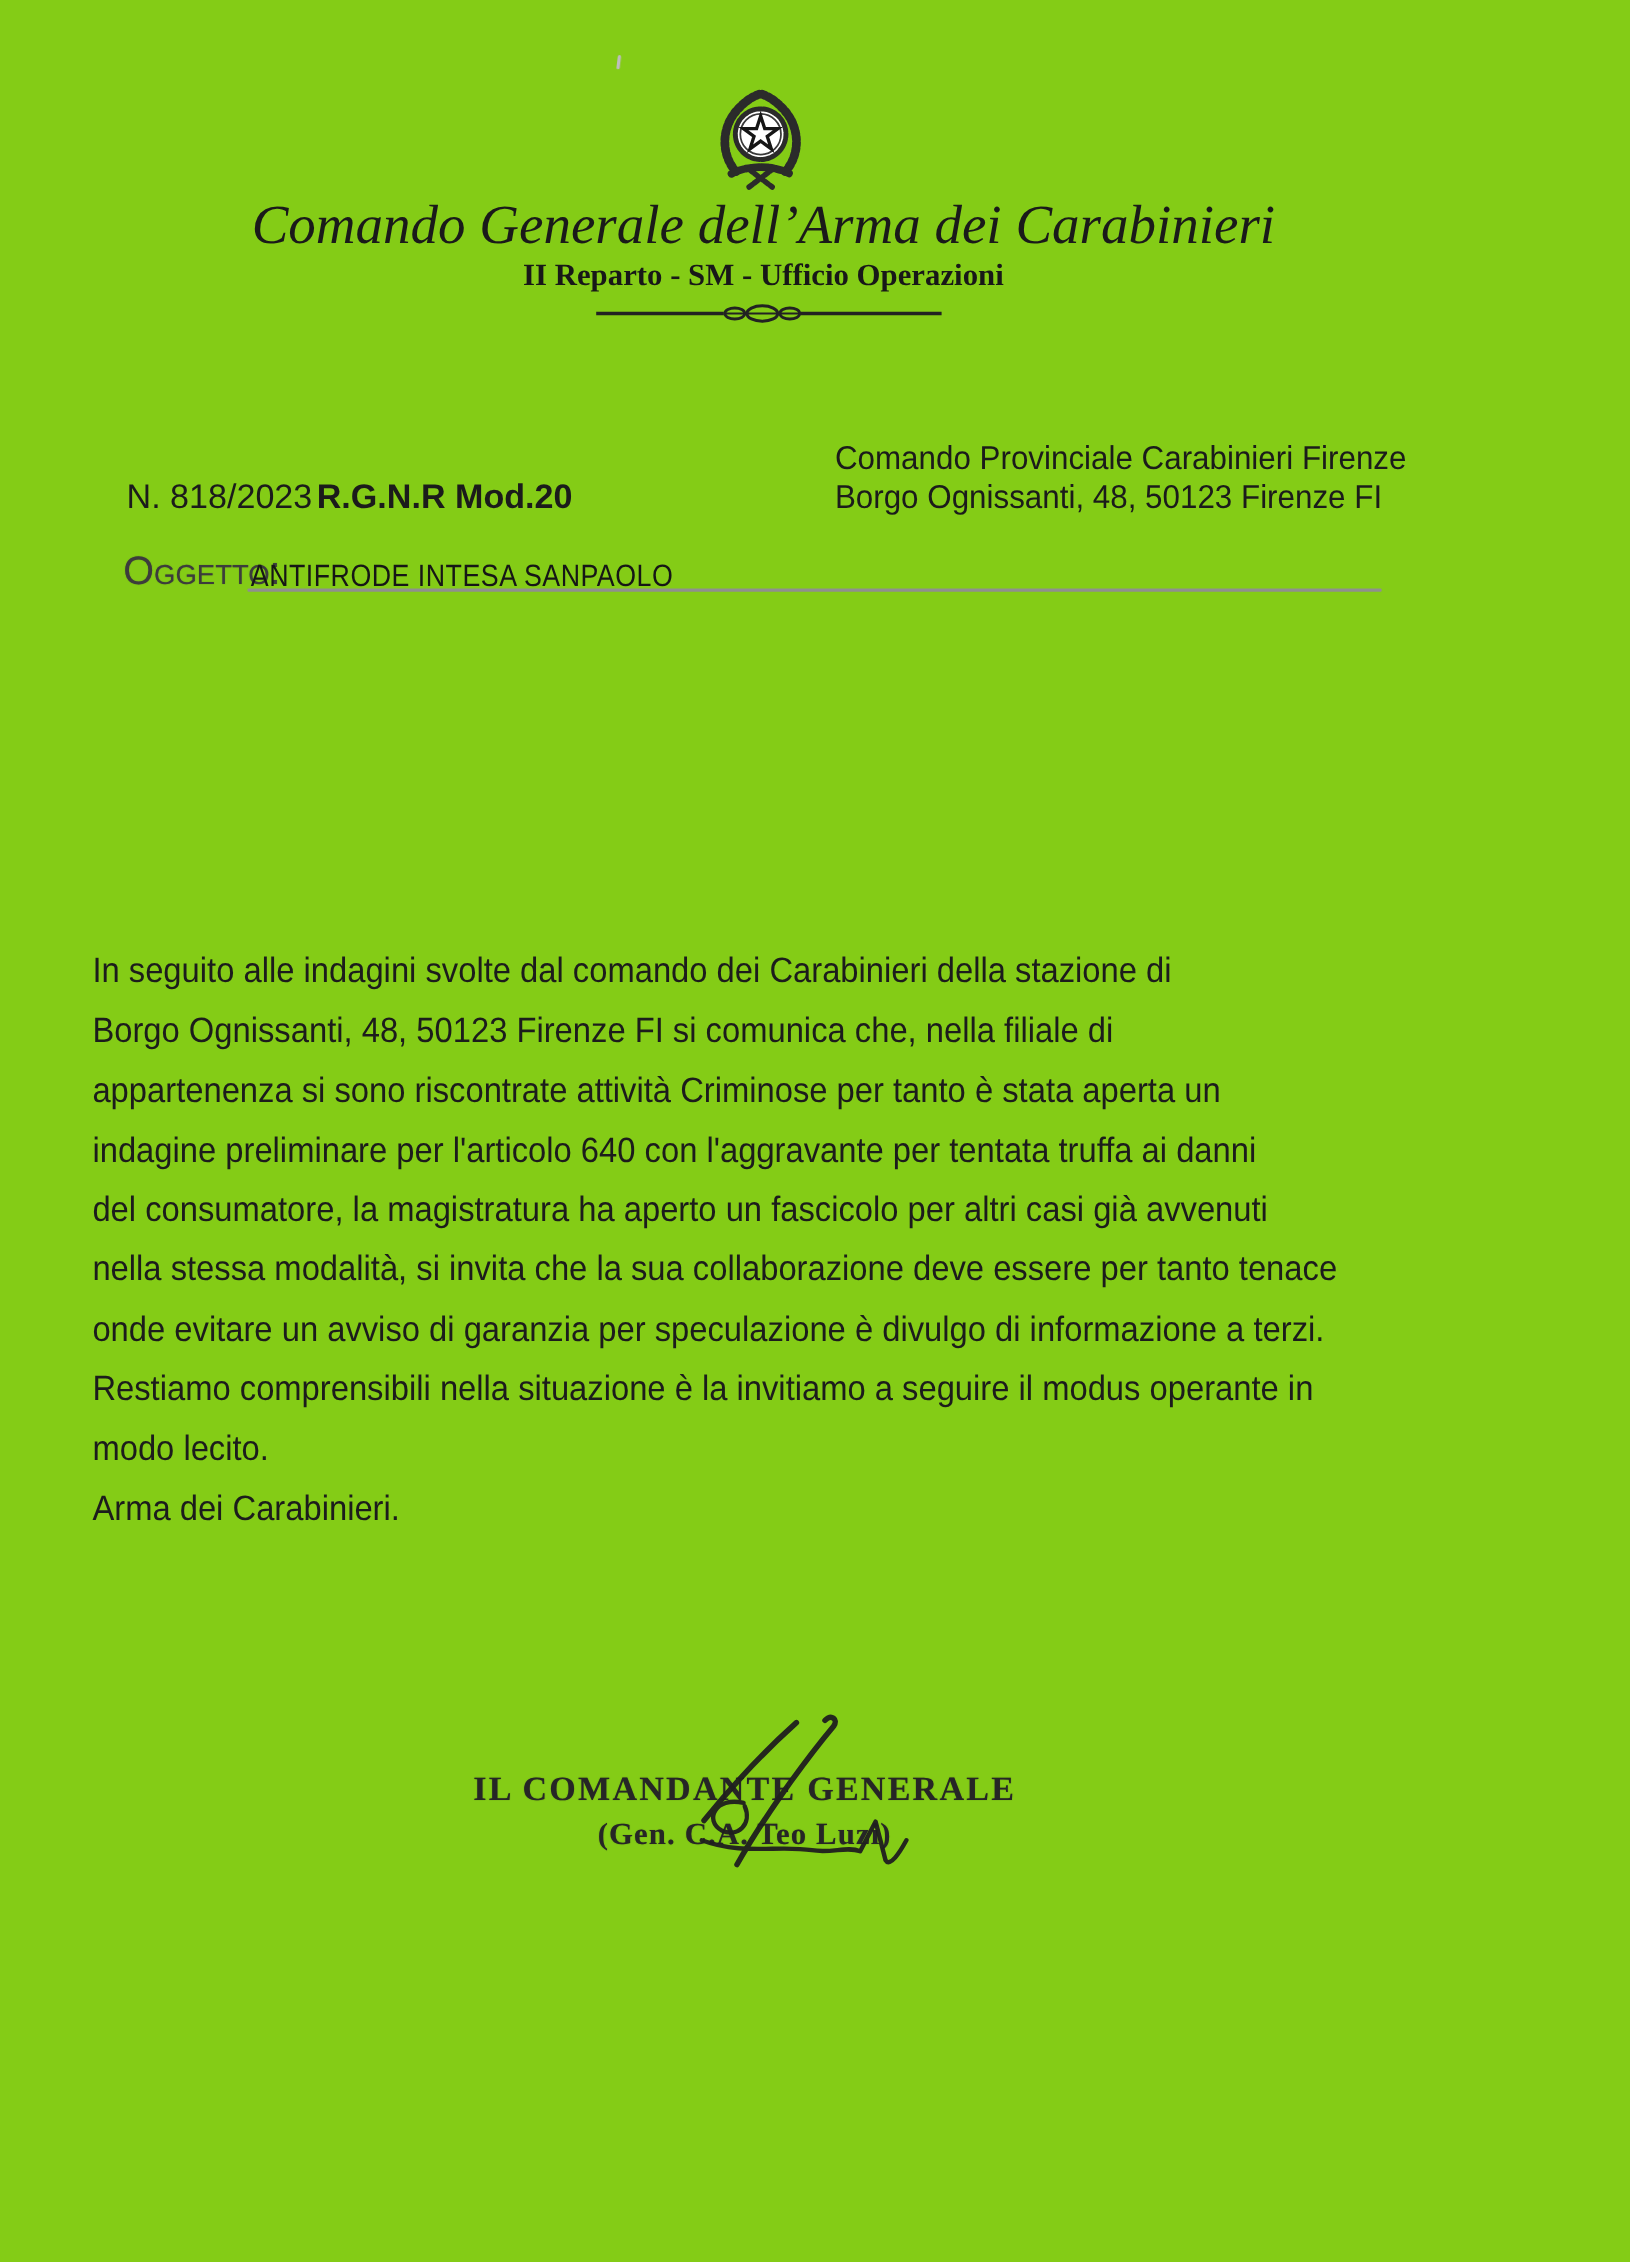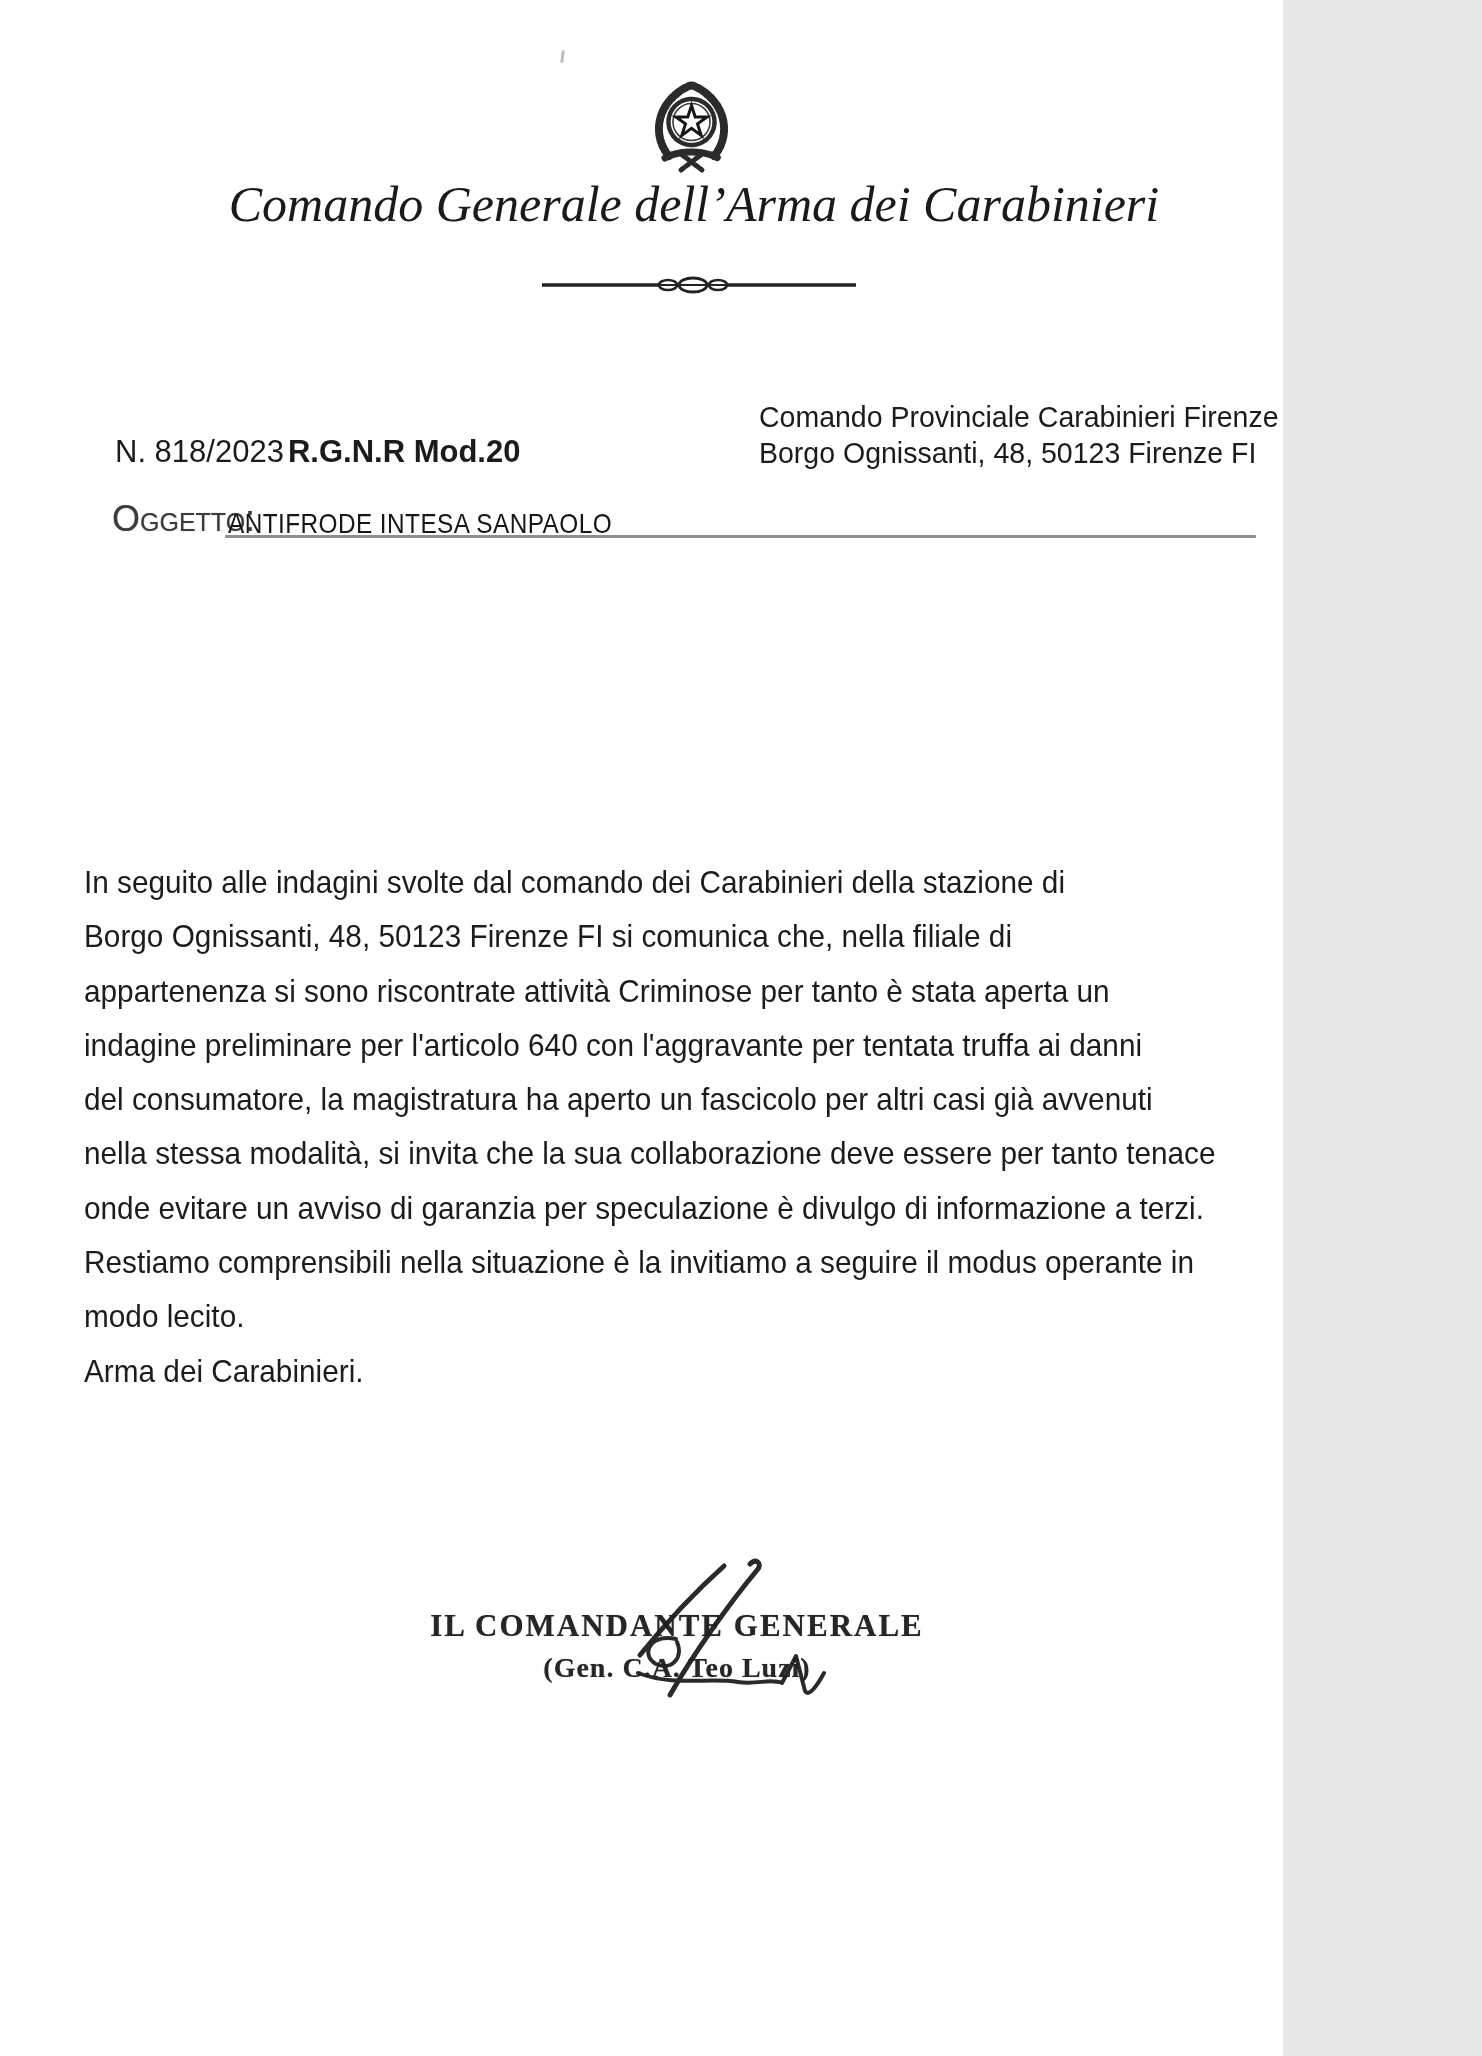--- a/index.html
+++ b/index.html
@@ -1,19 +1,19 @@
 <!DOCTYPE html>
 <html><head>
 <meta charset="utf-8">
 <style>
   html,body{margin:0;padding:0;background:#e8e8e8;}
   .page{
     position:relative;
-    width:1283px;height:2056px;
-    background:#ffffff;
+    width:1482px;height:2056px;
+    background:#84cc16;
     overflow:hidden;
     font-family:"Liberation Sans", sans-serif;
     color:#1b1b1b;
   }
   
   .crest{position:absolute;left:645px;top:80px;width:93px;height:95px;filter:blur(.4px);}
   .lh-title{
     position:absolute;left:0;top:176px;width:1388px;text-align:center;
     font-family:"Liberation Serif", serif;font-style:italic;font-weight:400;
     font-size:50px;line-height:56px;color:#1a1a1a;letter-spacing:0px;
@@ -99,20 +99,21 @@
     <path d="M24 76 C 10 60 10 34 28 17" stroke-width="5" stroke-dasharray="1.6 3" stroke-dashoffset="2"></path>
     <path d="M69 76 C 83 60 83 34 65 17" stroke-width="5" stroke-dasharray="1.6 3" stroke-dashoffset="2"></path>
     <path d="M20 78 C 34 70 59 70 73 78" stroke-width="7" stroke-dasharray="5 2"></path>
     <path d="M36 90 L 57 74 M 36 74 L 57 90" stroke-width="5" stroke-dasharray="4 2"></path>
     <circle cx="46.5" cy="42" r="23" fill="#ffffff" stroke-width="4.5" stroke-dasharray="3.2 1.4"></circle>
     <circle cx="46.5" cy="42" r="18.5" fill="#ffffff" stroke="#3a3a3a" stroke-width="1.6"></circle>
     <path d="M46.5 25.5 L50.2 36.9 L62.2 36.9 L52.5 43.9 L56.2 55.35 L46.5 48.3 L36.8 55.35 L40.5 43.9 L30.8 36.9 L42.8 36.9 Z" fill="#ffffff" stroke="#161616" stroke-width="3" stroke-linejoin="miter"></path>
   </svg>
 
   <div class="lh-title">Comando Generale dell’Arma dei Carabinieri</div>
+  <div class="lh-subtitle">II Reparto - SM - Ufficio Operazioni</div>
 
   <svg class="divider" viewBox="0 0 318 18" fill="none" stroke="#222222">
     <path d="M2 9 H 118" stroke-width="3.4"></path>
     <path d="M188 9 H 316" stroke-width="3.4"></path>
     <path d="M118 9 H 188" stroke-width="1.8"></path>
     <ellipse cx="128" cy="9" rx="9" ry="5" stroke-width="2.6"></ellipse>
     <ellipse cx="153" cy="9" rx="14" ry="7" stroke-width="2.8"></ellipse>
     <ellipse cx="178" cy="9" rx="9" ry="5" stroke-width="2.6"></ellipse>
   </svg>
 

